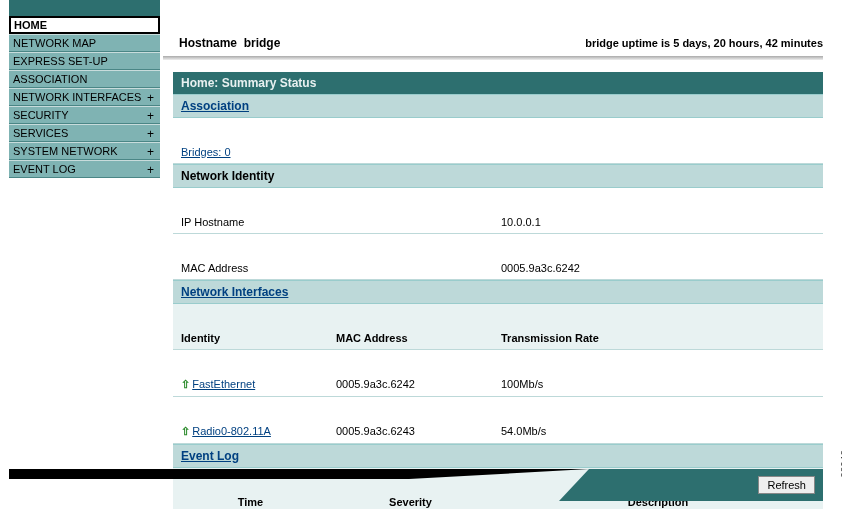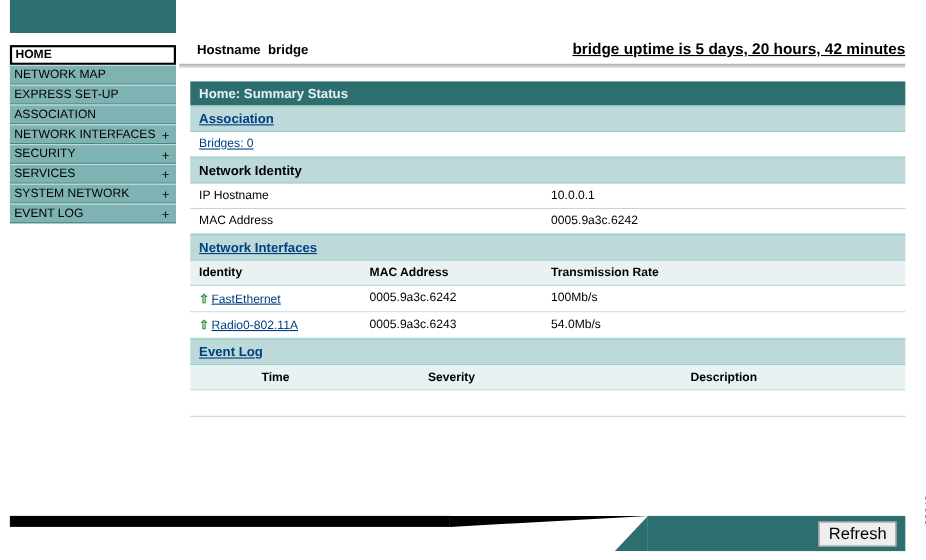--- a/index.html
+++ b/index.html
@@ -1,45 +1,45 @@
 <!DOCTYPE html>
 <html><head>
   <meta charset="utf-8">
   <style>
     * { margin: 0; padding: 0; box-sizing: border-box; }
     body { font-family: Arial, Helvetica, sans-serif; font-size: 11px; background: #fff; width: 842px; height: 509px; position: relative; }
     .outer { position: relative; width: 842px; height: 509px; }
     .top-ribbon { position: absolute; left: 9px; top: 0; width: 151px; height: 30px; background: #2d6f6f; }
-    .sidebar { position: absolute; left: 9px; top: 41px; width: 151px; }
+    .sidebar { position: absolute; left: 9px; top: 16px; width: 151px; }
     .nav-item { background: #7fb3b3; border-bottom: 1px solid #4a8686; border-top: 1px solid #c8dcdc; padding: 2px 4px; font-size: 11px; position: relative; cursor: pointer; color: #000; }
     .nav-item.active { background: #fff; border: 2px solid #000; font-weight: bold; padding: 1px 3px; }
     .nav-item .exp { position: absolute; right: 6px; top: 2px; color: #000; font-size: 12px; }
     .content-wrap { position: absolute; left: 163px; top: 30px; width: 660px; }
     .hdr { display: flex; justify-content: space-between; align-items: baseline; margin: 6px 0 6px 16px; }
     .hdr-left { font-weight: bold; font-size: 12px; }
-    .hdr-right { font-weight: bold; font-size: 14px; text-decoration: underline; }
+    .hdr-right { font-weight: bold; font-size: 11px; }
     .sep { height: 4px; background: linear-gradient(to bottom, #aaa 0%, #eee 100%); margin-bottom: 12px; }
     .panel { width: 650px; margin-left: 10px; }
     .panel-title { background: #2d6f6f; color: #e8f0f0; font-weight: bold; padding: 4px 8px; font-size: 12px; }
     .section-hdr { background: #bdd9d9; padding: 4px 8px; font-weight: bold; font-size: 12px; border-bottom: 1px solid #9cc; border-top: 1px solid #9cc; }
     .section-hdr a { color: #004080; text-decoration: underline; cursor: pointer; }
     .row { display: flex; border-bottom: 1px solid #bdd9d9; background: #fff; }
     .row.alt { background: #f5fafa; }
-    .cell { padding: 5px 8px; font-size: 11px; }
+    .cell { padding: 5px 8px; font-size: 11px; margin-top: 23px; }
     .c1 { width: 155px; }
     .c2 { width: 165px; }
     .c3 { flex: 1; }
     .link { color: #004080; text-decoration: underline; cursor: pointer; }
     .up-icon { color: #2a8a2a; font-weight: bold; margin-right: 2px; display: inline-block; }
     .bottom-bar { position: absolute; left: 9px; top: 469px; width: 814px; height: 32px; }
     .btm-left { position: absolute; left: 0; top: 0; width: 400px; height: 10px; background: #000; }
     .btm-diag { position: absolute; left: 400px; top: 0; width: 0; height: 0; border-top: 10px solid #000; border-right: 180px solid transparent; }
     .btm-teal { position: absolute; left: 580px; top: 0; width: 234px; height: 32px; background: #2d6f6f; display: flex; justify-content: flex-end; align-items: center; padding-right: 8px; }
     .btm-diag2 { position: absolute; left: 550px; top: 0; width: 0; height: 0; border-bottom: 32px solid #2d6f6f; border-left: 30px solid transparent; }
-    .refresh-btn { background: #eee; border: 1px solid #888; padding: 2px 8px; font-size: 15px; cursor: pointer; }
+    .refresh-btn { background: #eee; border: 1px solid #888; padding: 2px 8px; font-size: 11px; cursor: pointer; }
     .img-id { position: absolute; right: 2px; top: 450px; font-size: 10px; color: #444; transform: rotate(-90deg); transform-origin: right top; }
   </style>
 </head>
 <body>
 <div class="outer">
 
 <div class="top-ribbon"></div>
 
 <div class="sidebar">
   <div class="nav-item active">HOME</div>

